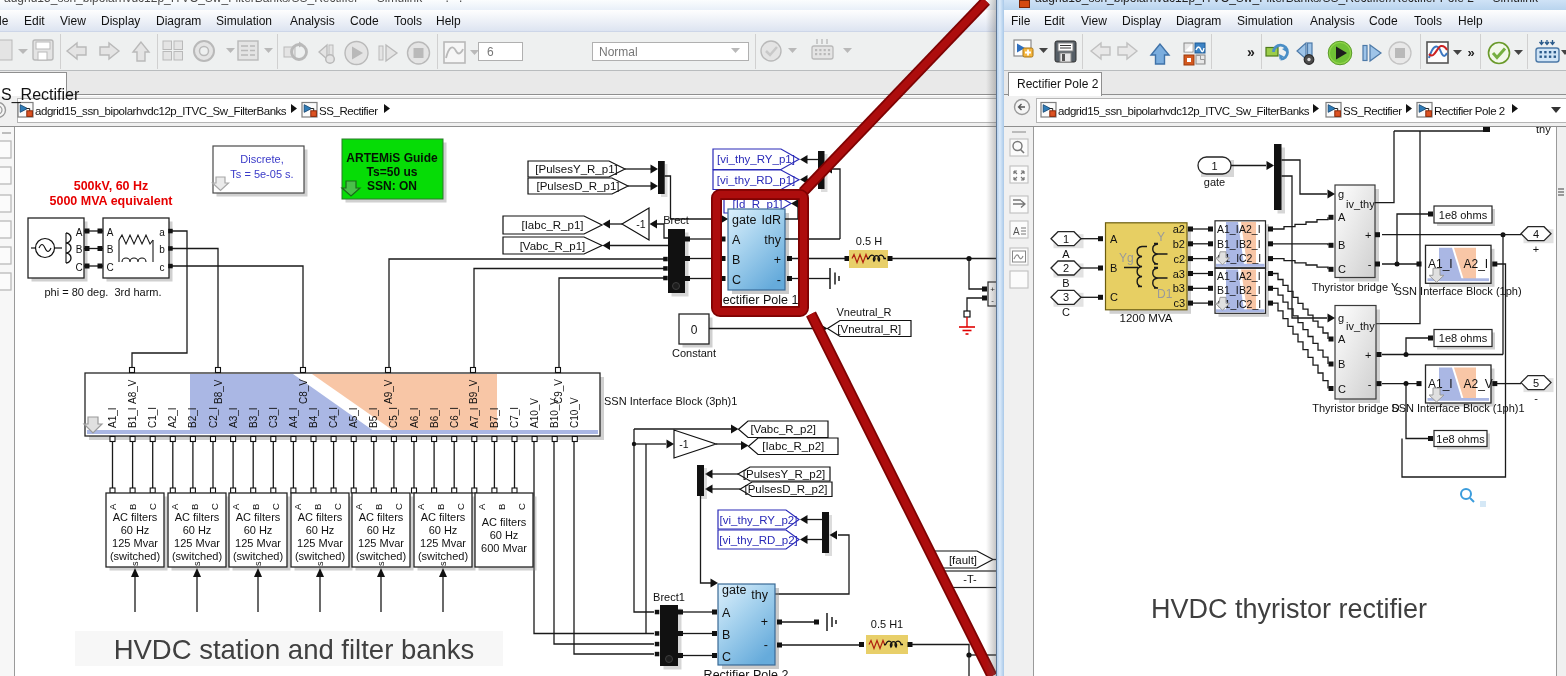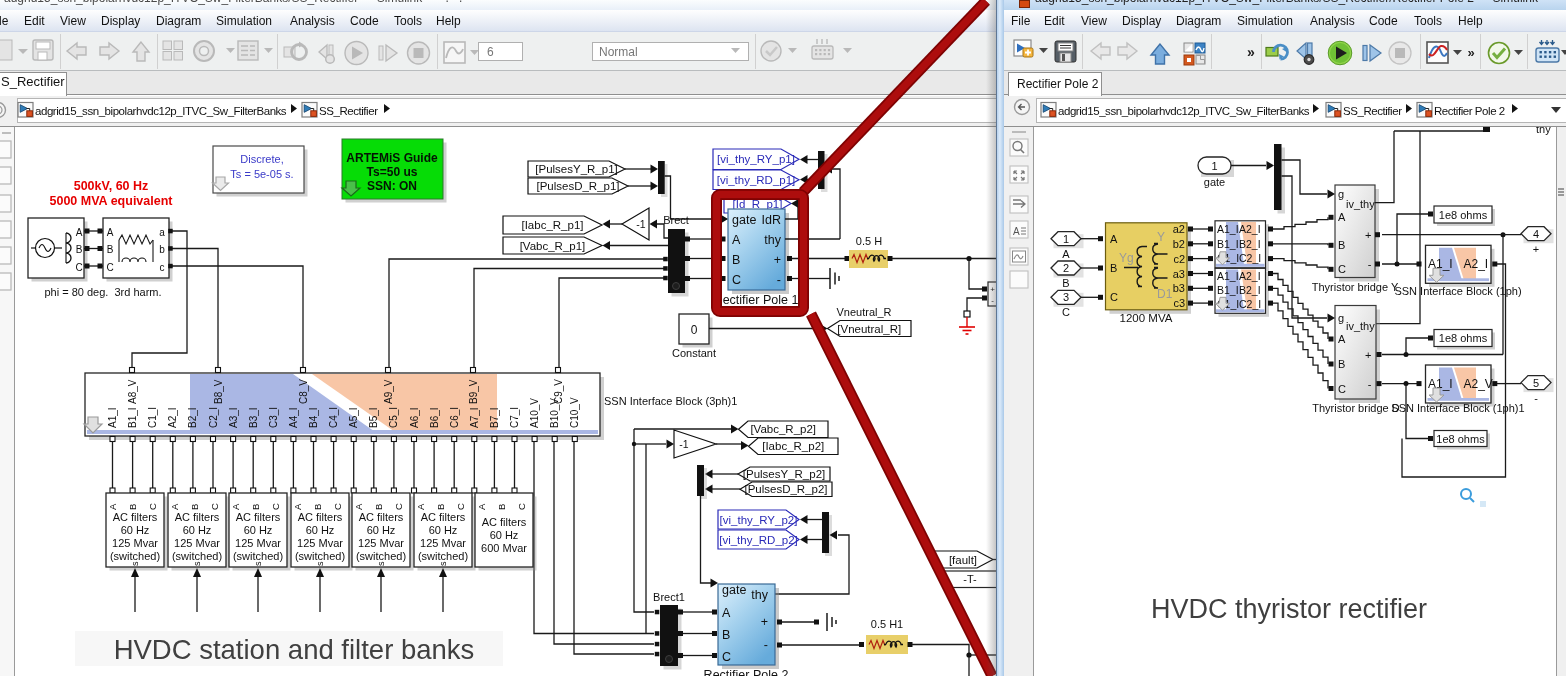--- a/index.html
+++ b/index.html
@@ -86,21 +86,21 @@
         <rect x="823.6" y="21" width="2.2" height="2.2" fill="#b9b9b9"></rect>
         <rect x="827.9" y="17" width="2.2" height="2.2" fill="#b9b9b9"></rect>
         <rect x="827.9" y="21" width="2.2" height="2.2" fill="#b9b9b9"></rect>
         <line x1="817" y1="7" x2="817" y2="12" stroke="#b9b9b9" stroke-width="1.4"></line>
         <line x1="822" y1="7" x2="822" y2="12" stroke="#b9b9b9" stroke-width="1.4"></line>
         <line x1="827" y1="7" x2="827" y2="12" stroke="#b9b9b9" stroke-width="1.4"></line>
         <path d="M843,16 l4.5,5 l4.5,-5 Z" fill="#b9b9b9"></path>
       </svg>
       <div class="abs" style="left:0;top:71px;width:996px;height:24px;background:#e9e9e9;border-bottom:1px solid #8f8f8f;"></div>
 <div class="abs" style="left:-8px;top:72px;width:75px;height:24px;background:#fff;border:1px solid #8f8f8f;border-bottom:none;"></div>
-<div class="abs" style="left:1px;top:74px;font-size:13px;color:#111;z-index:2;">S_Rectifier</div>
+<div class="abs" style="left:1px;top:86px;font-size:16px;color:#111;z-index:2;">S_Rectifier</div>
       <div class="abs" style="left:0;top:96px;width:996px;height:30px;background:#f0f0f0;"></div>
 <div class="abs" style="left:17px;top:98px;width:979px;height:25px;background:#fff;border:1px solid #b5b5b5;border-right:none;"></div>
       <svg class="abs" style="left:0;top:100px;" width="16" height="22" viewBox="0 0 16 22">
 <circle cx="-2" cy="10" r="7.5" fill="#f5f5f5" stroke="#9a9a9a" stroke-width="1.4"></circle>
 <circle cx="-2" cy="10" r="4" fill="none" stroke="#9a9a9a" stroke-width="1.2"></circle>
       </svg>
       <svg class="abs" style="left:0;top:96px;" width="996" height="30" viewBox="0 0 996 30">
         <g transform="translate(18,6.5)">
           <rect x="0" y="0" width="15" height="14.5" fill="#fbfbfb" stroke="#7e7e7e" stroke-width="1.2"></rect>
           <path d="M2.2,2.2 L9.5,6 L2.2,9.8 Z" fill="#2e7cb8" stroke="#1a4a74" stroke-width="0.9"></path>

